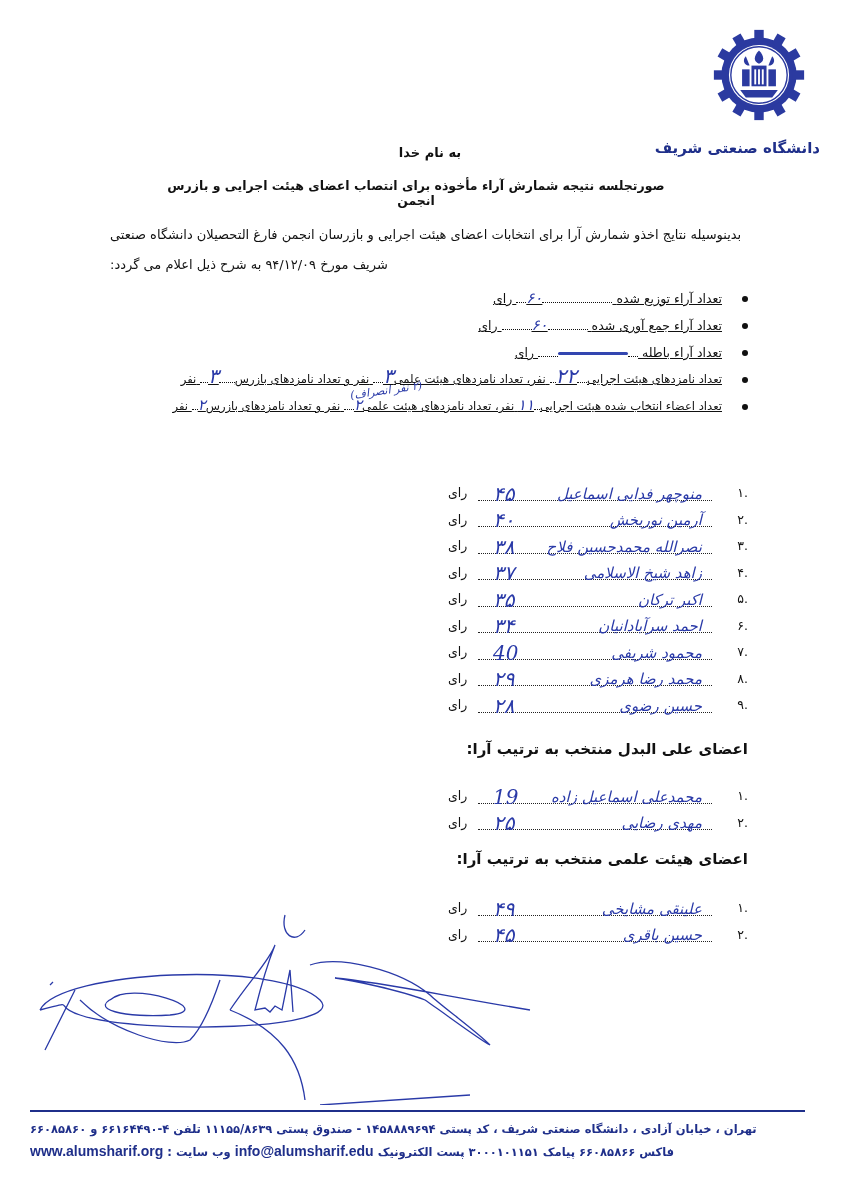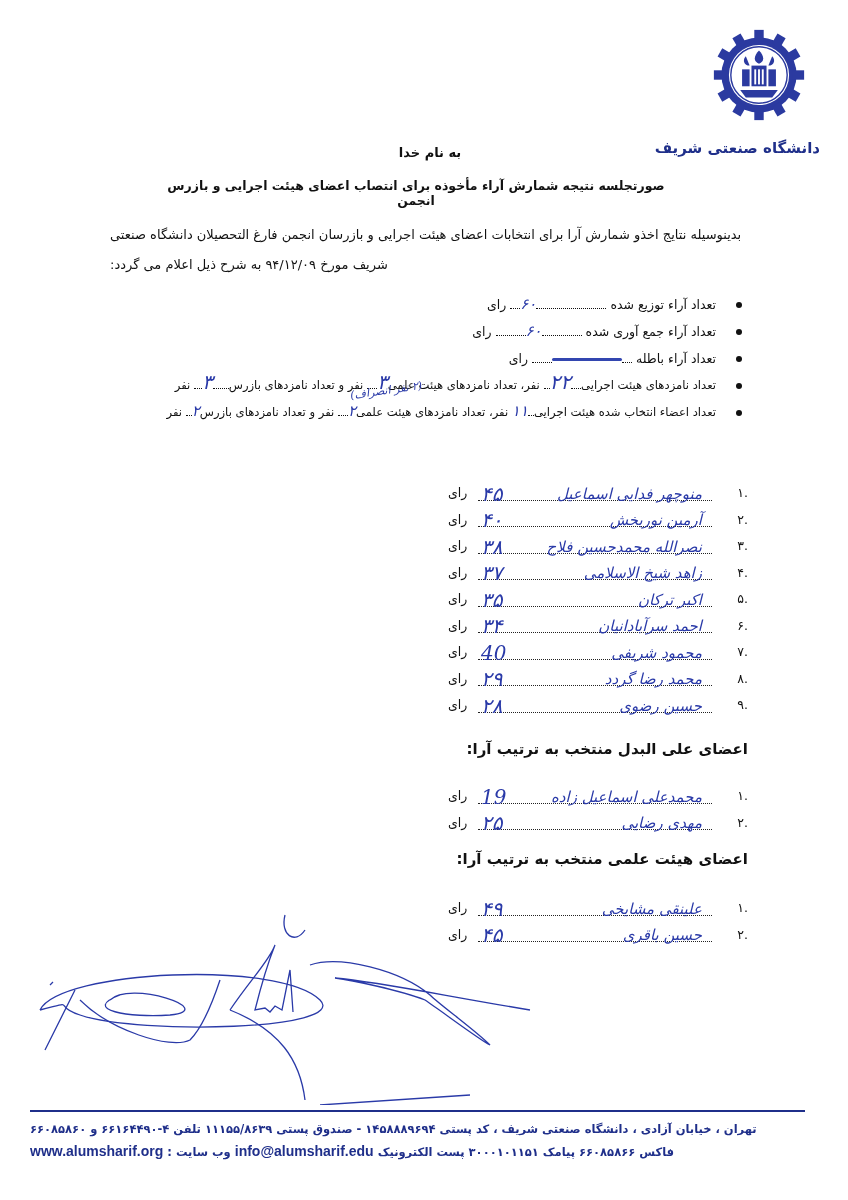--- a/index.html
+++ b/index.html
@@ -16,36 +16,36 @@
     color: #1f2f8a; font-weight: bold; font-size: 15px; line-height: 26px; }
 
   .bismillah { position: absolute; left: 380px; top: 145px; width: 100px; text-align: center;
     font-weight: bold; font-size: 13px; }
   .doc-title { position: absolute; left: 150px; top: 178px; width: 532px; text-align: center;
     font-weight: bold; font-size: 12.5px; }
 
   .intro { position: absolute; right: 38px; top: 220px; width: 700px; font-size: 13px;
     line-height: 30px; text-align: left; }
 
-  .bullets { position: absolute; right: 100px; top: 285px; width: 650px; margin: 6px; padding: 0; list-style: none; }
+  .bullets { position: absolute; right: 100px; top: 285px; width: 650px; margin: 0; padding: 0; list-style: none; text-decoration: underline; }
   .bullets li { position: relative; font-size: 12.5px; height: 27px; line-height: 27px; text-align: right; white-space: nowrap; padding-right: 26px; }
   .bullets li::before { content: ""; position: absolute; right: 0; top: 11px; width: 6px; height: 6px; border-radius: 50%; background: #111; }
   .dots { display: inline-block; border-bottom: 1px dotted #111; height: 12px; vertical-align: baseline; }
   .hw { font-family: "DejaVu Serif", serif; color: #2a3aa8; font-style: italic; font-size: 20px; line-height: 1; }
   .hw-small { font-size: 15px; }
   .strike { display:inline-block; width: 70px; height: 3px; background: #3346b0; vertical-align: middle; border-radius: 2px; }
 
   .section-title { position: absolute; right: 100px; font-weight: bold; font-size: 15px; text-align: right; }
 
   .ranked { position: absolute; right: 100px; width: 300px; margin: 0; padding: 0; list-style: none; }
   .ranked li { height: 26.5px; line-height: 26.5px; font-size: 12.5px; display: flex; flex-direction: row-reverse; align-items: center; position: relative; }
   .ranked .num { width: 30px; text-align: right; }
   .ranked .line { flex: 1; border-bottom: 1px dotted #222; height: 14px; margin: 0 6px; position: relative; }
   .ranked .name { position: absolute; right: 10px; bottom: -2px; white-space: nowrap; }
-  .ranked .votes { position: absolute; left: 3px; bottom: -4px; font-style: italic; }
+  .ranked .votes { position: absolute; left: 15px; bottom: -4px; font-style: italic; }
   .ranked .rai { width: 24px; text-align: left; }
 
   .signatures { position: absolute; left: 20px; top: 900px; width: 600px; height: 205px; }
 
   .footer-line { position: absolute; left: 30px; top: 1110px; width: 775px; height: 2px; background: #1f2f8a; }
   .footer { position: absolute; left: 30px; top: 1118px; width: 775px; color: #1f2f8a; font-weight: bold; font-size: 11.5px; line-height: 22px; text-align: left; }
   .footer .web { font-family: "Liberation Sans", sans-serif; font-size: 14px; }
 </style>
 </head>
 <body>
@@ -184,21 +184,21 @@
         <span class="num">۷.</span>
         <span class="line">
           <span class="name hw hw-small">محمود شریفی</span>
           <span class="votes hw">40</span>
         </span>
         <span class="rai">رای</span>
       </li>
     <li>
         <span class="num">۸.</span>
         <span class="line">
-          <span class="name hw hw-small">محمد رضا گردد</span>
+          <span class="name hw hw-small">محمد رضا هرمزی</span>
           <span class="votes hw">۲۹</span>
         </span>
         <span class="rai">رای</span>
       </li>
     <li>
         <span class="num">۹.</span>
         <span class="line">
           <span class="name hw hw-small">حسین رضوی</span>
           <span class="votes hw">۲۸</span>
         </span>

